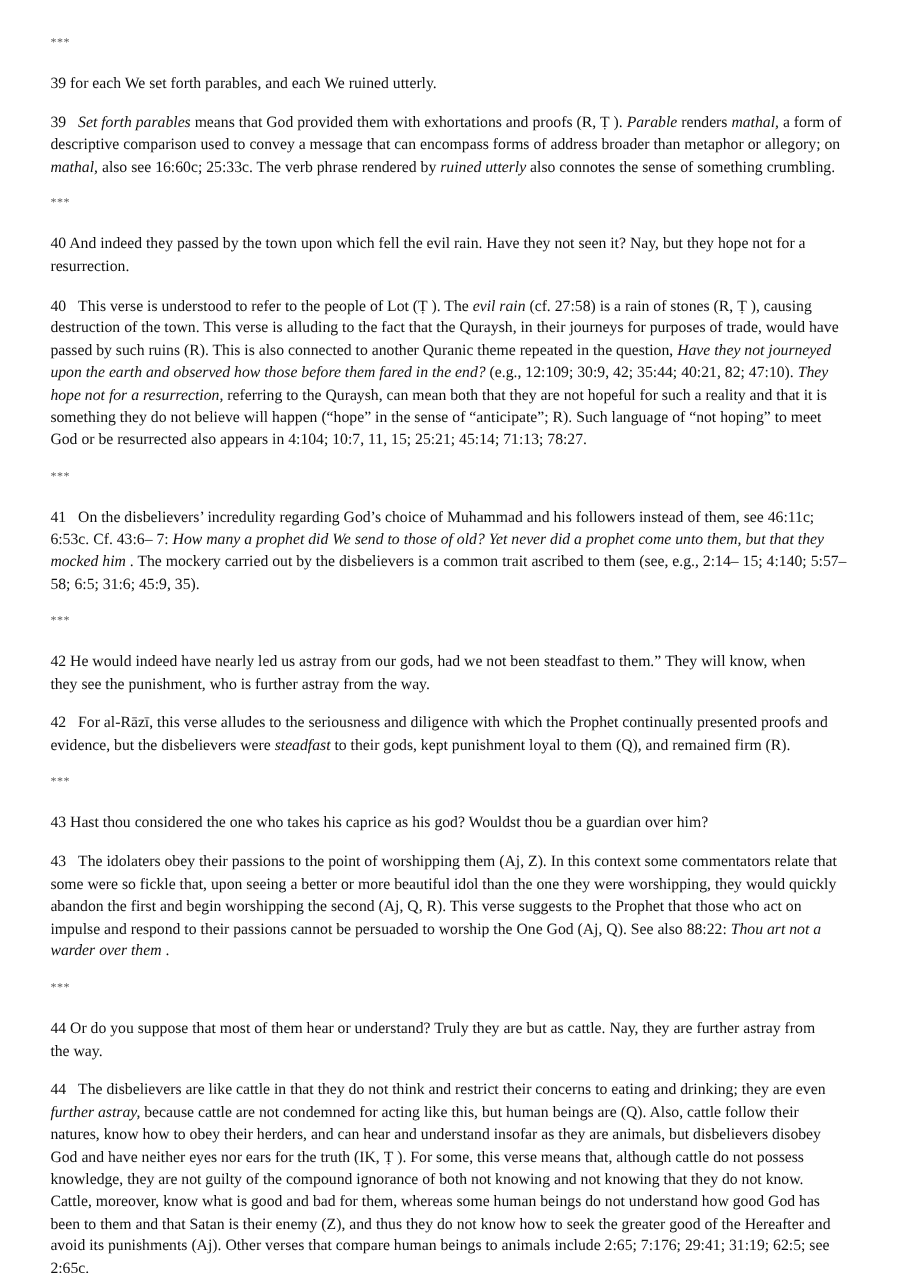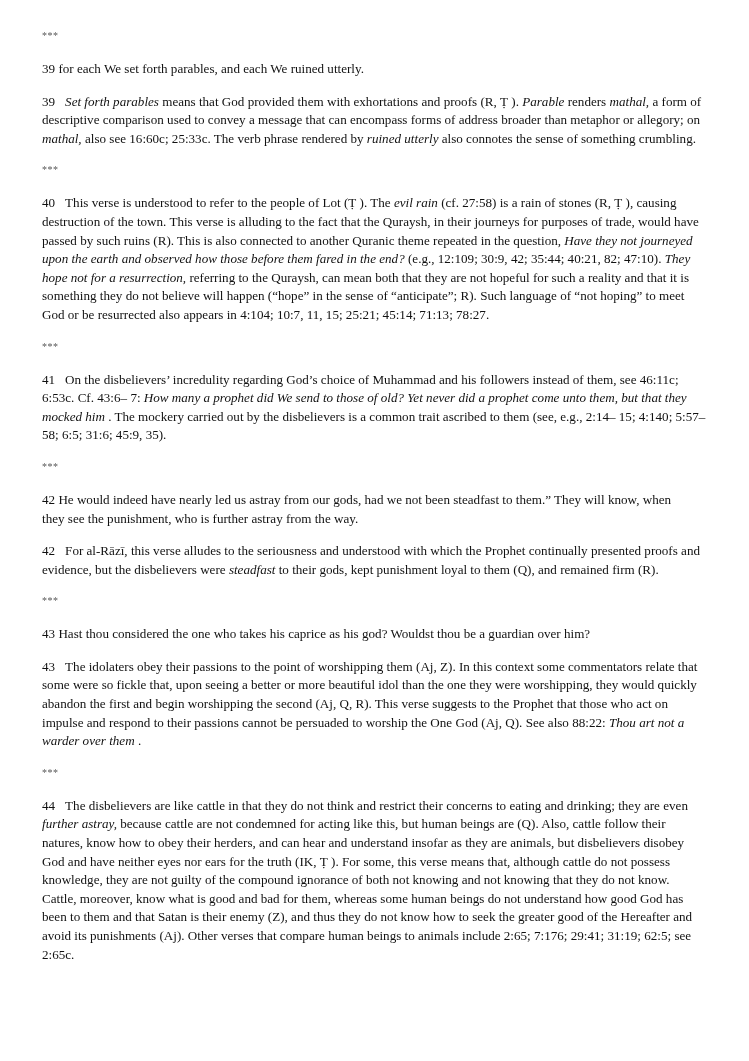--- a/index.html
+++ b/index.html
@@ -49,38 +49,40 @@
 <div class="page">
 
   <div class="block">
     <div class="sep">***</div>
     <p class="verse"><span>39</span> <span>for each We set forth parables, and each We ruined utterly.</span></p>
     <p class="comment"><span>39</span><span class="num-gap"></span><span class="segs"><i>Set forth parables</i><span> means that God provided them with exhortations and proofs (R, Ṭ ). </span><i>Parable</i><span> renders </span><i>mathal,</i><span> a form of descriptive comparison used to convey a message that can encompass forms of address broader than metaphor or allegory; on </span><i>mathal,</i><span> also see 16:60c; 25:33c. The verb phrase rendered by </span><i>ruined utterly</i><span> also connotes the sense of something crumbling.</span></span></p>
   </div>
 
   <div class="block">
     <div class="sep">***</div>
+    <p class="verse"><span>40</span> <span>And indeed they passed by the town upon which fell the evil rain. Have they not seen it? Nay, but they hope not for a resurrection.</span></p>
     <p class="comment"><span>40</span><span class="num-gap"></span><span class="segs"><span>This verse is understood to refer to the people of Lot (Ṭ ). The </span><i>evil rain</i><span> (cf. 27:58) is a rain of stones (R, Ṭ ), causing destruction of the town. This verse is alluding to the fact that the Quraysh, in their journeys for purposes of trade, would have passed by such ruins (R). This is also connected to another Quranic theme repeated in the question, </span><i>Have they not journeyed upon the earth and observed how those before them fared in the end?</i><span> (e.g., 12:109; 30:9, 42; 35:44; 40:21, 82; 47:10). </span><i>They hope not for a resurrection,</i><span> referring to the Quraysh, can mean both that they are not hopeful for such a reality and that it is something they do not believe will happen (“hope” in the sense of “anticipate”; R). Such language of “not hoping” to meet God or be resurrected also appears in 4:104; 10:7, 11, 15; 25:21; 45:14; 71:13; 78:27.</span></span></p>
   </div>
 
   <div class="block">
     <div class="sep">***</div>
     <p class="comment"><span>41</span><span class="num-gap"></span><span class="segs"><span>On the disbelievers’ incredulity regarding God’s choice of Muhammad and his followers instead of them, see 46:11c; 6:53c. Cf. 43:6– 7: </span><i>How many a prophet did We send to those of old? Yet never did a prophet come unto them, but that they mocked him</i><span> . The mockery carried out by the disbelievers is a common trait ascribed to them (see, e.g., 2:14– 15; 4:140; 5:57– 58; 6:5; 31:6; 45:9, 35).</span></span></p>
   </div>
 
   <div class="block">
     <div class="sep">***</div>
     <p class="verse"><span>42</span> <span>He would indeed have nearly led us astray from our gods, had we not been steadfast to them.” They will know, when they see the punishment, who is further astray from the way.</span></p>
-    <p class="comment"><span>42</span><span class="num-gap"></span><span class="segs"><span>For al-Rāzī, this verse alludes to the seriousness and understood with which the Prophet continually presented proofs and evidence, but the disbelievers were </span><i>steadfast</i><span> to their gods, kept punishment loyal to them (Q), and remained firm (R).</span></span></p>
+    <p class="comment"><span>42</span><span class="num-gap"></span><span class="segs"><span>For al-Rāzī, this verse alludes to the seriousness and diligence with which the Prophet continually presented proofs and evidence, but the disbelievers were </span><i>steadfast</i><span> to their gods, kept punishment loyal to them (Q), and remained firm (R).</span></span></p>
   </div>
 
   <div class="block">
     <div class="sep">***</div>
     <p class="verse"><span>43</span> <span>Hast thou considered the one who takes his caprice as his god? Wouldst thou be a guardian over him?</span></p>
     <p class="comment"><span>43</span><span class="num-gap"></span><span class="segs"><span>The idolaters obey their passions to the point of worshipping them (Aj, Z). In this context some commentators relate that some were so fickle that, upon seeing a better or more beautiful idol than the one they were worshipping, they would quickly abandon the first and begin worshipping the second (Aj, Q, R). This verse suggests to the Prophet that those who act on impulse and respond to their passions cannot be persuaded to worship the One God (Aj, Q). See also 88:22: </span><i>Thou art not a warder over them</i><span> .</span></span></p>
   </div>
 
   <div class="block">
     <div class="sep">***</div>
+    <p class="verse"><span>44</span> <span>Or do you suppose that most of them hear or understand? Truly they are but as cattle. Nay, they are further astray from the way.</span></p>
     <p class="comment"><span>44</span><span class="num-gap"></span><span class="segs"><span>The disbelievers are like cattle in that they do not think and restrict their concerns to eating and drinking; they are even </span><i>further astray,</i><span> because cattle are not condemned for acting like this, but human beings are (Q). Also, cattle follow their natures, know how to obey their herders, and can hear and understand insofar as they are animals, but disbelievers disobey God and have neither eyes nor ears for the truth (IK, Ṭ ). For some, this verse means that, although cattle do not possess knowledge, they are not guilty of the compound ignorance of both not knowing and not knowing that they do not know. Cattle, moreover, know what is good and bad for them, whereas some human beings do not understand how good God has been to them and that Satan is their enemy (Z), and thus they do not know how to seek the greater good of the Hereafter and avoid its punishments (Aj). Other verses that compare human beings to animals include 2:65; 7:176; 29:41; 31:19; 62:5; see 2:65c.</span></span></p>
   </div>
 
 </div>
 
 </body></html>

